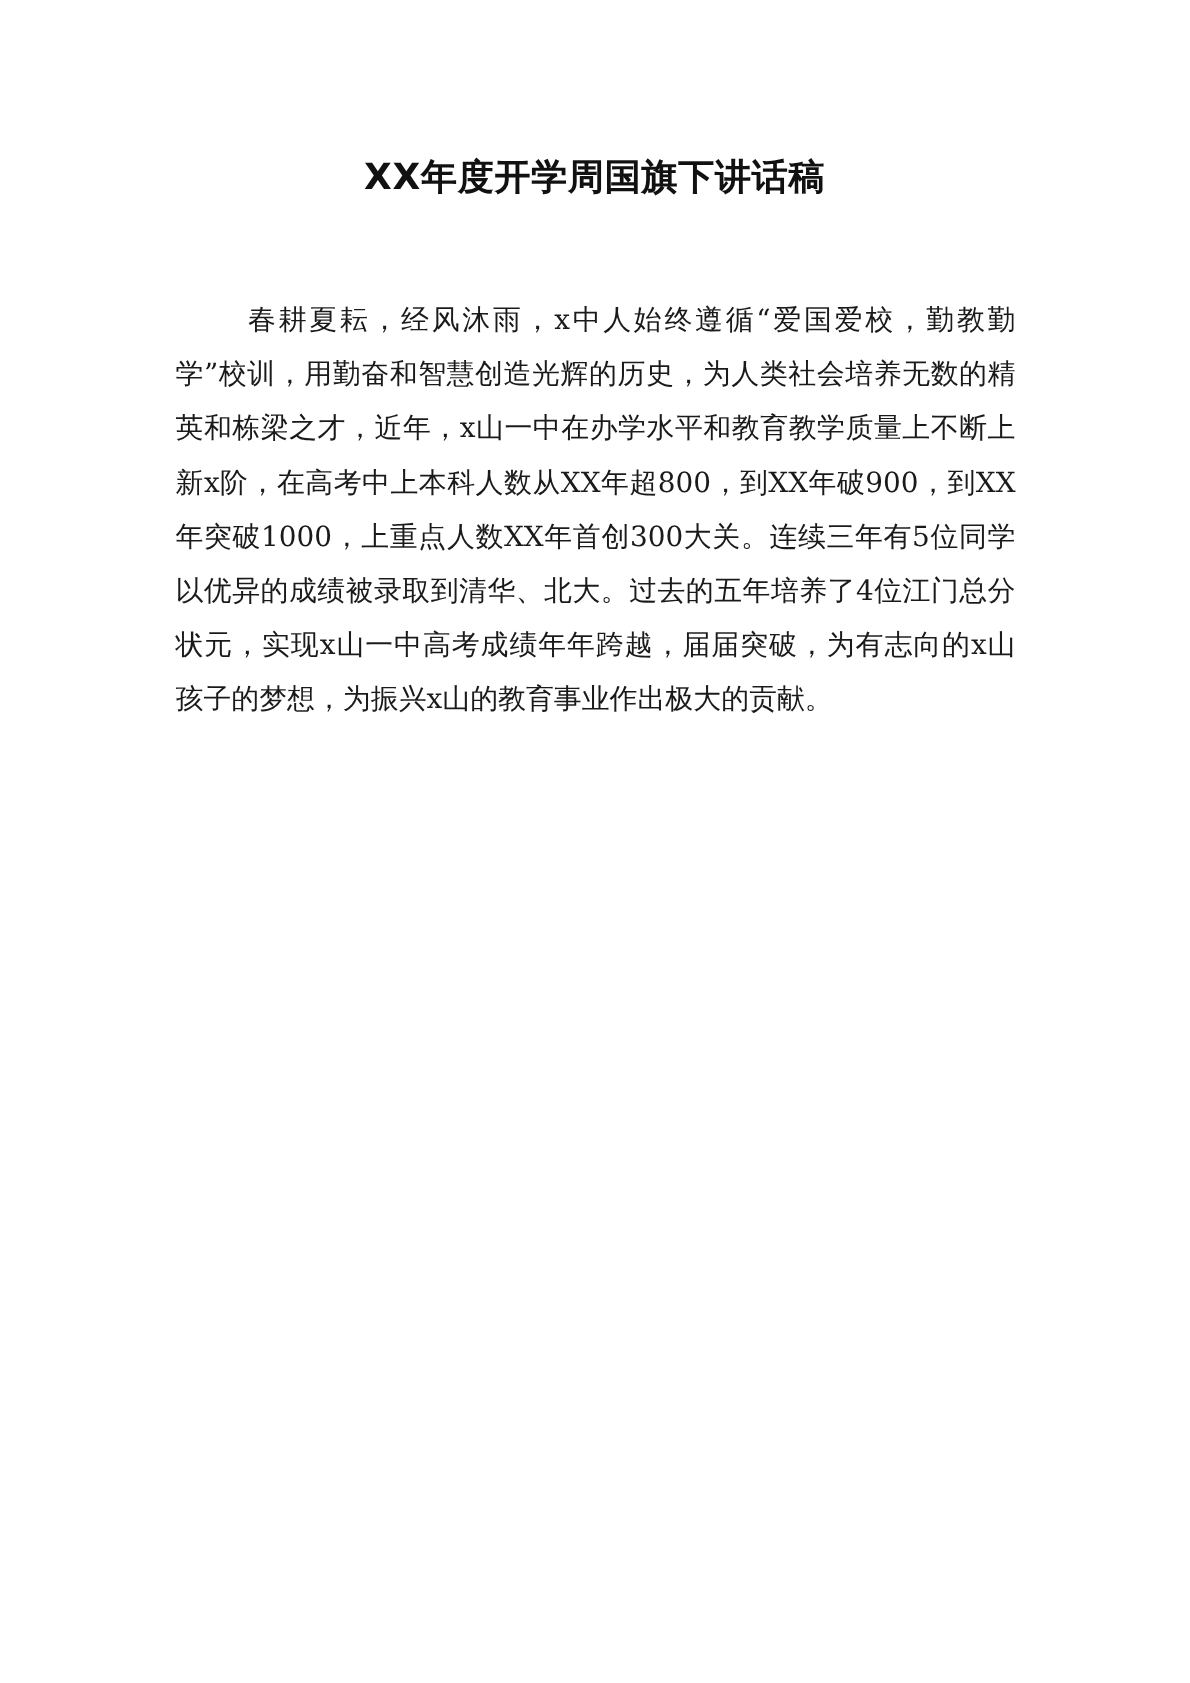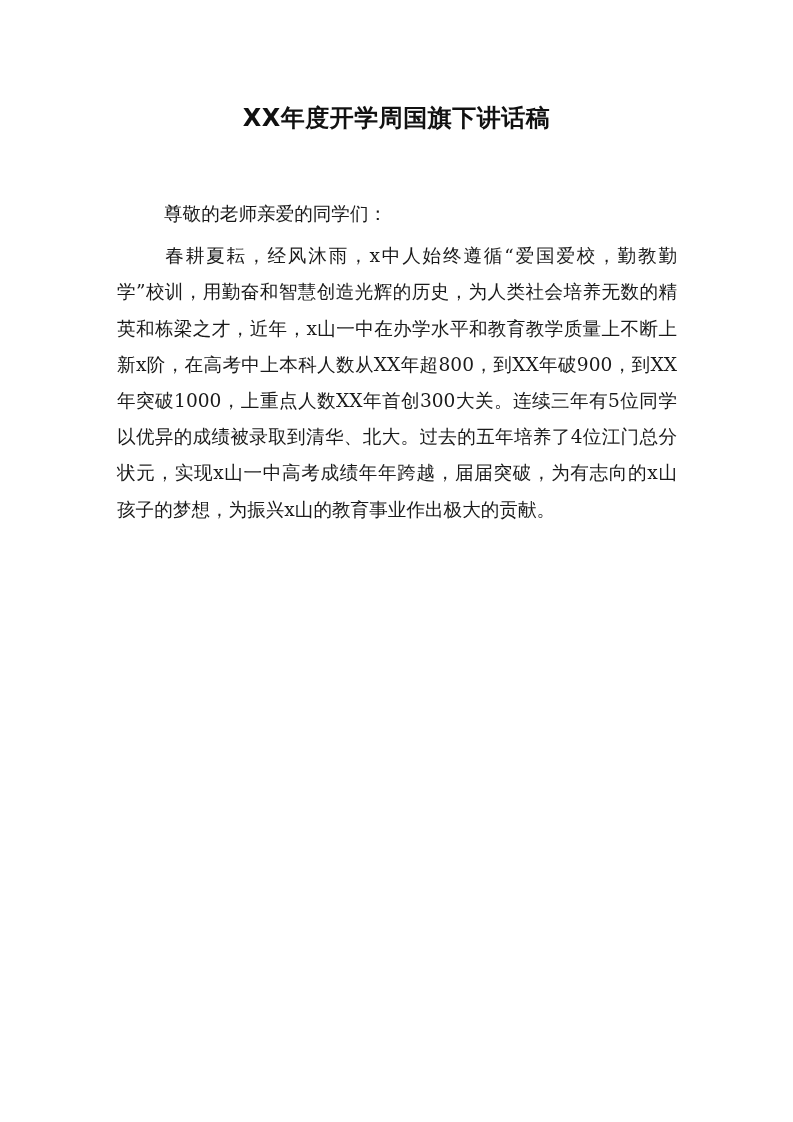--- a/index.html
+++ b/index.html
@@ -60,16 +60,15 @@
       text-align-last: left;
     }
   </style>
 </head>
 <body>
 
 <div class="page">
   <div class="title">XX年度开学周国旗下讲话稿</div>
 
   <div class="body-text">
-    <p class="salutation">尊敬的老师亲爱的同学们：</p>
     <p class="para">春耕夏耘，经风沐雨，x中人始终遵循“爱国爱校，勤教勤学”校训，用勤奋和智慧创造光辉的历史，为人类社会培养无数的精英和栋梁之才，近年，x山一中在办学水平和教育教学质量上不断上新x阶，在高考中上本科人数从XX年超800，到XX年破900，到XX年突破1000，上重点人数XX年首创300大关。连续三年有5位同学以优异的成绩被录取到清华、北大。过去的五年培养了4位江门总分状元，实现x山一中高考成绩年年跨越，届届突破，为有志向的x山孩子的梦想，为振兴x山的教育事业作出极大的贡献。</p>
   </div>
 </div>
 
 </body></html>

